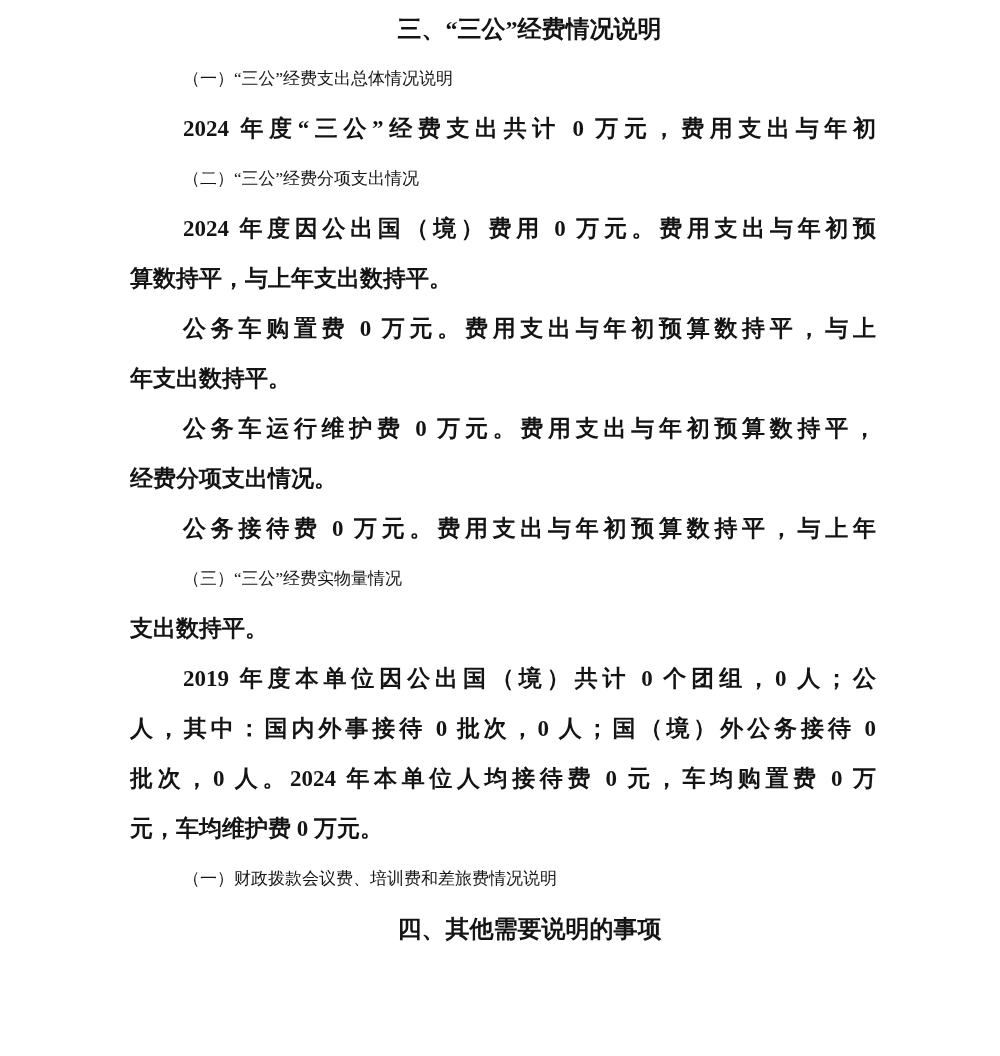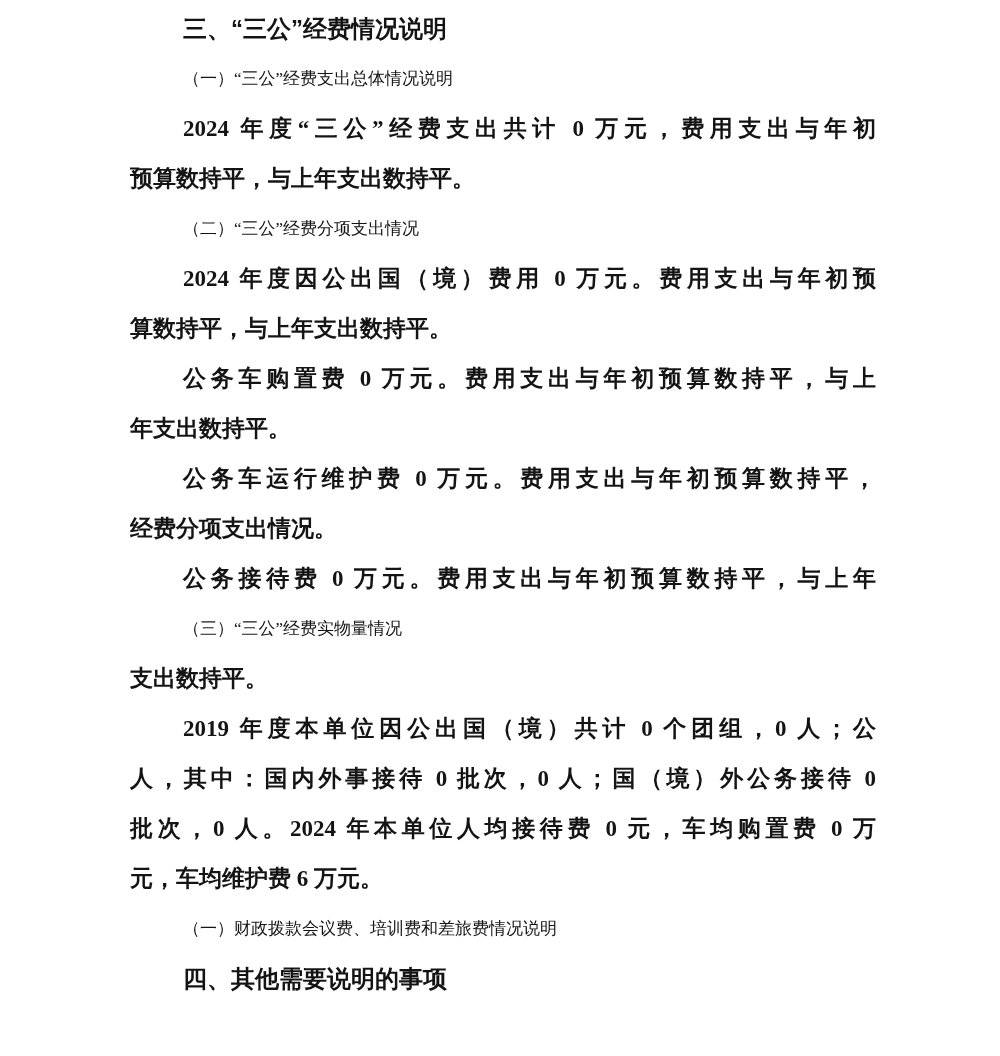--- a/index.html
+++ b/index.html
@@ -30,53 +30,53 @@
     font-weight: 700;
   }
   
   .h2 {
     font-family: "Liberation Serif", "DejaVu Serif", serif;
     font-size: 17px;
     font-weight: 500;
   }
   
   .h1 {
-    font-family: Liberation Sans, sans-serif;
+    font-family: Liberation Serif, serif;
     font-size: 24px;
     font-weight: 700;
+    text-align: center;
   }
   
   .indent {
     text-indent: 53px;
   }
   
   .fill {
     text-align: justify;
     text-align-last: justify;
   }
 </style>
 </head>
 <body>
 
 <div class="page">
 
   <div class="line h1 indent">三、“三公”经费情况说明</div>
   <div class="line h2 indent">（一）“三公”经费支出总体情况说明</div>
   <div class="line body-text indent fill">2024 年度“三公”经费支出共计 0 万元，费用支出与年初</div>
-  <div class="line body-text">预算数持平，与上年支出数持平。</div>
   <div class="line h2 indent">（二）“三公”经费分项支出情况</div>
   <div class="line body-text indent fill">2024 年度因公出国（境）费用 0 万元。费用支出与年初预</div>
   <div class="line body-text">算数持平，与上年支出数持平。</div>
   <div class="line body-text indent fill">公务车购置费 0 万元。费用支出与年初预算数持平，与上</div>
   <div class="line body-text">年支出数持平。</div>
   <div class="line body-text indent fill">公务车运行维护费 0 万元。费用支出与年初预算数持平，</div>
   <div class="line body-text">经费分项支出情况。</div>
   <div class="line body-text indent fill">公务接待费 0 万元。费用支出与年初预算数持平，与上年</div>
   <div class="line h2 indent">（三）“三公”经费实物量情况</div>
   <div class="line body-text">支出数持平。</div>
   <div class="line body-text indent fill">2019 年度本单位因公出国（境）共计 0 个团组，0 人；公</div>
   <div class="line body-text fill">人，其中：国内外事接待 0 批次，0 人；国（境）外公务接待 0</div>
   <div class="line body-text fill">批次，0 人。2024 年本单位人均接待费 0 元，车均购置费 0 万</div>
-  <div class="line body-text">元，车均维护费 6 万元。</div>
+  <div class="line body-text">元，车均维护费 0 万元。</div>
   <div class="line h2 indent">（一）财政拨款会议费、培训费和差旅费情况说明</div>
   <div class="line h1 indent">四、其他需要说明的事项</div>
 
 </div>
 
 </body></html>

